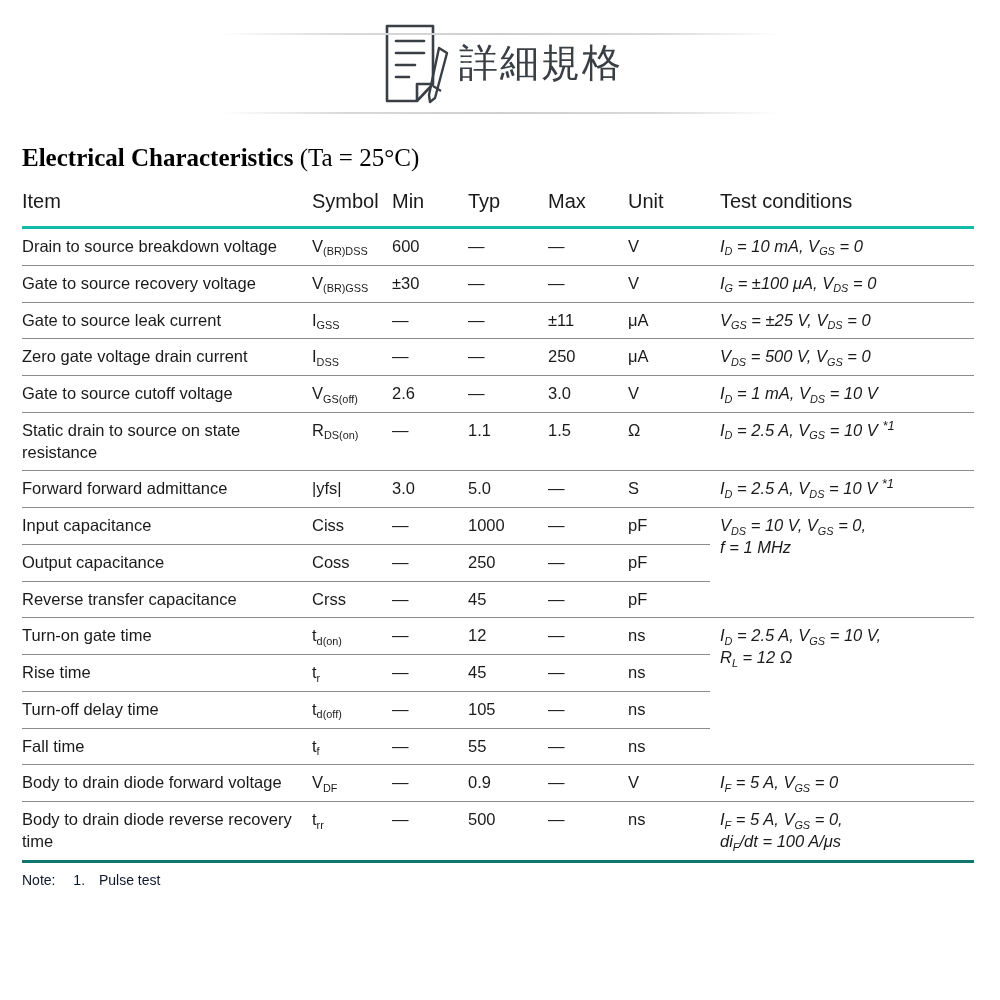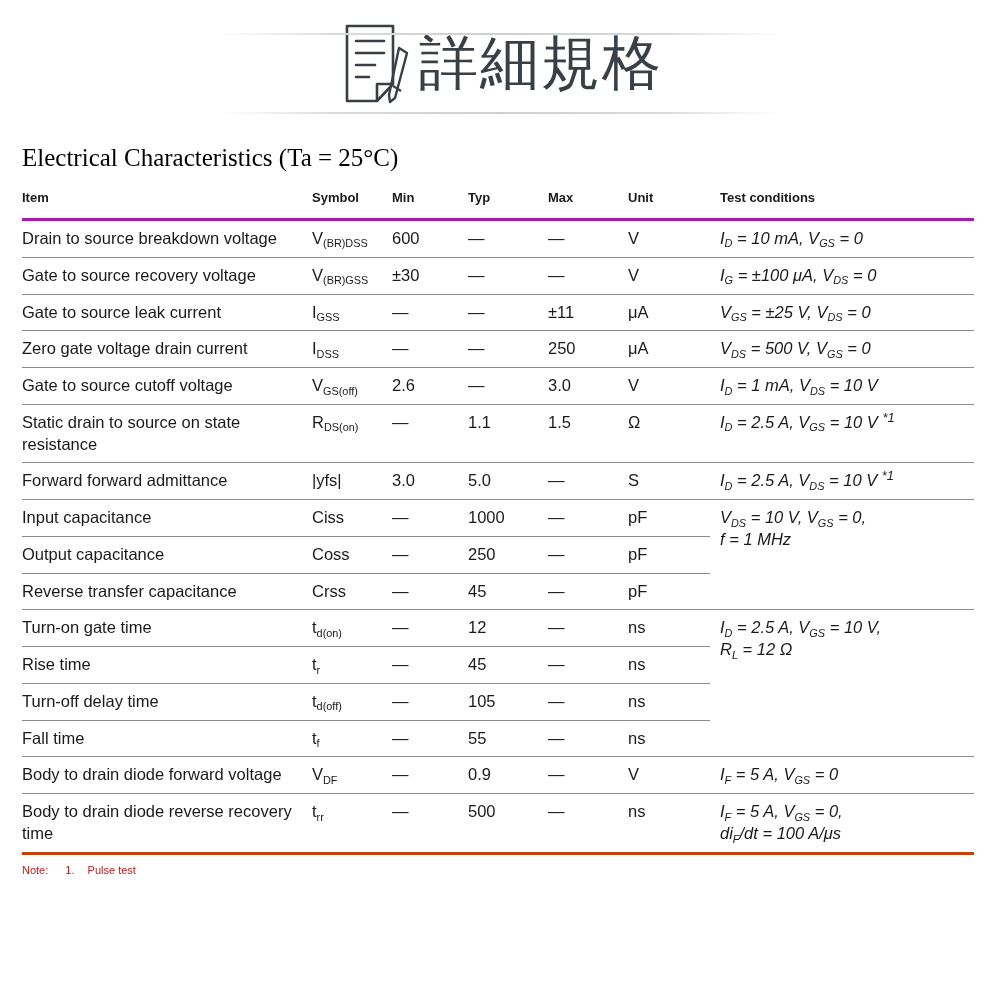--- a/index.html
+++ b/index.html
@@ -41,39 +41,39 @@
     gap: 4px;
   }
   .doc-pen-icon {
     display: block;
     width: 78px;
     height: 84px;
     flex: none;
   }
   .banner-title {
     font-family: "DejaVu Sans", "Liberation Sans", sans-serif;
-    font-size: 59px;
+    font-size: 39px;
     line-height: 1;
     letter-spacing: 2px;
     color: #3a3f45;
     font-weight: 400;
     white-space: nowrap;
     padding-bottom: 4px;
   }
 
   
   .section-heading {
     margin: 16px 0 0 22px;
     font-family: "Liberation Serif", "DejaVu Serif", serif;
     font-size: 25px;
     color: #000;
     white-space: nowrap;
   }
   .section-heading .bold {
-    font-weight: normal;
+    font-weight: bold;
   }
   .section-heading .cond {
     font-weight: normal;
   }
 
   
   .spec-table {
     margin: 18px 0 0 22px;
     width: 952px;
     border-collapse: collapse;
@@ -88,36 +88,36 @@
   .spec-table col.c-unit   { width: 82px; }
   .spec-table col.c-cond   { width: 264px; }
 
   .spec-table th,
   .spec-table td {
     padding: 0;
     vertical-align: top;
     text-align: left;
   }
   .spec-table thead th {
-    font-weight: bold;
-    font-size: 13px;
+    font-weight: normal;
+    font-size: 20px;
     padding: 0 0 13px 0;
-    border-bottom: 3px solid #a21caf;
+    border-bottom: 3px solid #14b8a6;
     white-space: nowrap;
   }
   .spec-table thead th.th-sym { padding-left: 2px; margin-left: 20px; }
   .spec-table thead th.th-cond { padding-left: 10px; }
 
   .spec-table tbody td {
     border-bottom: 1.5px solid #8b8b8b;
     padding: 7px 0 7px 0;
     line-height: 1.32;
   }
   .spec-table tbody tr.last-row td {
-    border-bottom: 3px solid #c2410c;
+    border-bottom: 3px solid #0f766e;
   }
   .spec-table tbody td.col-item { padding-right: 8px; }
   .spec-table tbody td.col-sym  { padding-left: 2px; }
   .spec-table tbody td.col-cond { padding-left: 10px; white-space: nowrap; font-style: italic; }
 
   .num { }
 
   sub {
     font-size: 0.66em;
     line-height: 0;
@@ -127,22 +127,22 @@
   }
   sup.star {
     font-size: 0.78em;
     vertical-align: super;
     line-height: 0;
   }
 
   
   .note {
     margin: 9px 0 0 22px;
-    font-size: 11px;
-    color: #b91c1c;
+    font-size: 14px;
+    color: #0f172a;
   }
   .note .note-label { margin-right: 14px; }
   .note .note-num   { margin-right: 10px; }
 </style>
 </head>
 <body>
 
 <div class="banner">
   <div class="banner-rule top"></div>
   <div class="banner-rule bottom"></div>

